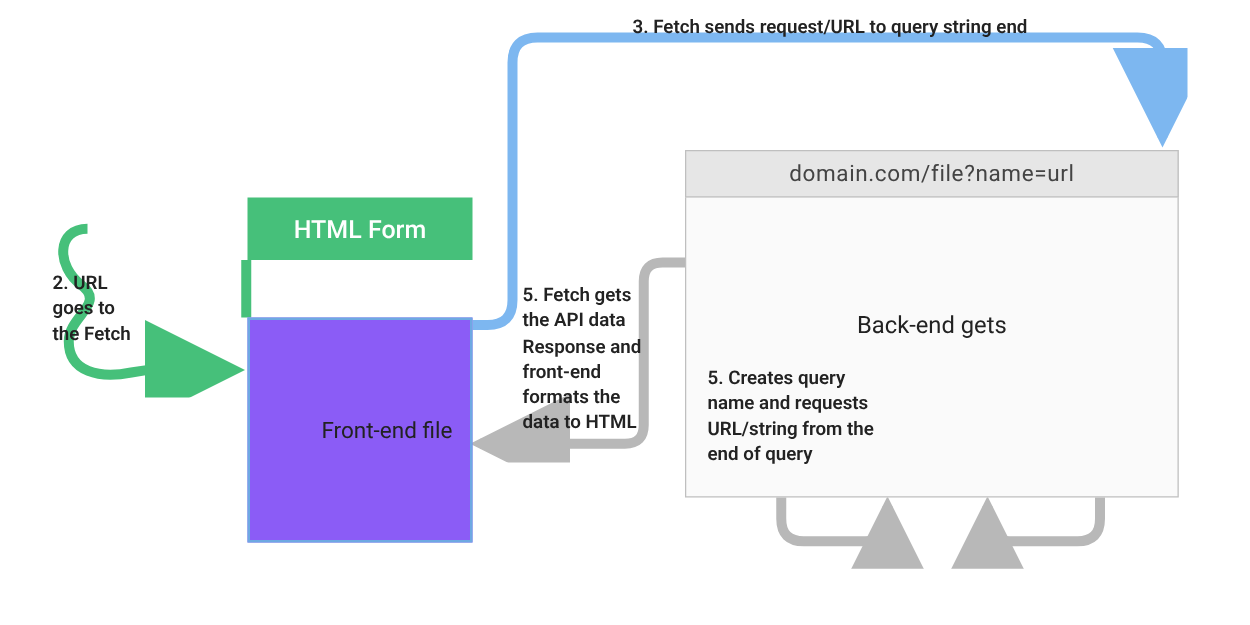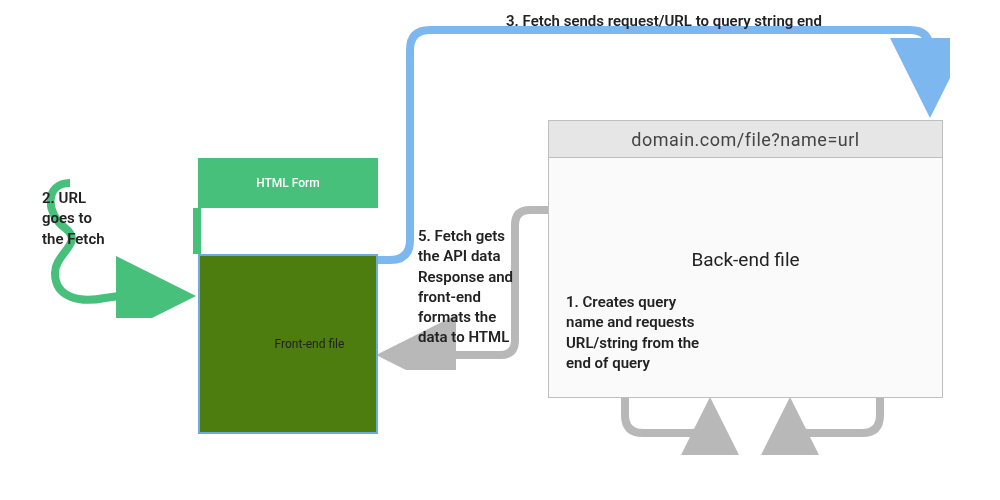--- a/index.html
+++ b/index.html
@@ -1,25 +1,25 @@
 <!DOCTYPE html>
 <html><head>
 <meta charset="utf-8">
 <style>
   *{box-sizing:border-box;margin:0;padding:0;}
   body{font-family:-apple-system,BlinkMacSystemFont,"Segoe UI",Roboto,Helvetica,Arial,sans-serif;background:#fff;}
   .canvas{position:relative;width:1000px;height:500px;}
   .box{position:absolute;display:flex;align-items:center;justify-content:center;text-align:right;}
-  .html-form{left:198px;top:158px;width:180px;height:50px;background:#46c07a;color:#fff;font-size:12px;font-weight:500;}
-  .frontend{left:198px;top:254px;width:180px;height:180px;background:#4d7c0f;color:#222;font-size:12px;border:2px solid #6ea9e2;padding-left:43px;}
+  .html-form{left:198px;top:158px;width:180px;height:50px;background:#46c07a;color:#fff;font-size:20px;font-weight:500;}
+  .frontend{left:198px;top:254px;width:180px;height:180px;background:#8b5cf6;color:#222;font-size:18px;border:2px solid #6ea9e2;padding-left:43px;}
   .backend{left:548px;top:120px;width:395px;height:278px;background:#fafafa;border:1px solid #bfbfbf;font-size:19px;color:#222;}
   .backend .inner{position:relative;width:100%;height:100%;display:flex;align-items:center;justify-content:center;}
   .domain-bar{left:548px;top:120px;width:395px;height:38px;background:#e6e6e6;border:1px solid #bfbfbf;color:#444;font-size:18px;letter-spacing:0.5px;}
   .label{position:absolute;font-size:15px;font-weight:600;color:#222;width:130px;line-height:1.35;}
-  .label2{left:42px;top:188px;width:70px;}
+  .label2{left:42px;top:216px;width:70px;}
   .label3{left:506px;top:11px;width:320px;}
   .label5{left:418px;top:226px;width:110px;}
   .label1{left:566px;top:292px;width:150px;}
   .label4{left:764px;top:292px;width:180px;}
   svg{position:absolute;}
 </style>
 </head>
 <body>
 
 <div class="canvas">
@@ -82,26 +82,26 @@
   <div class="box html-form">
     <span>HTML Form</span>
   </div>
 
   <div class="box frontend">
     <span>Front-end file</span>
   </div>
 
   <div class="box backend">
     <div class="inner">
-      <span>Back-end file</span>
+      <span>Back-end gets</span>
     </div>
   </div>
 
   <div class="box domain-bar">
     <span>domain.com/file?name=url</span>
   </div>
 
   <div class="label label2">2. URL goes to the Fetch</div>
   <div class="label label3">3. Fetch sends request/URL to query string end</div>
   <div class="label label5">5. Fetch gets the API data Response and front-end formats the data to HTML</div>
-  <div class="label label1">1.  Creates query name and requests URL/string from the end of query</div>
+  <div class="label label1">5.  Creates query name and requests URL/string from the end of query</div>
 
 </div>
 
 </body></html>

